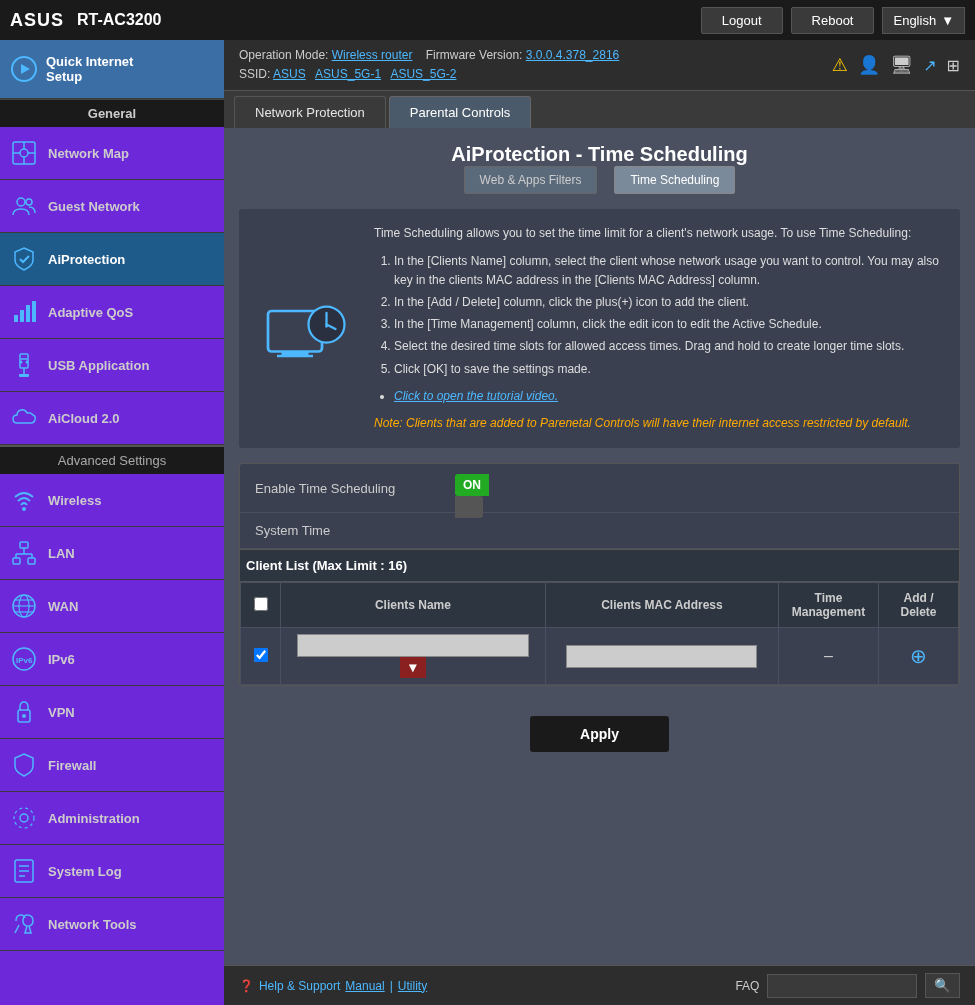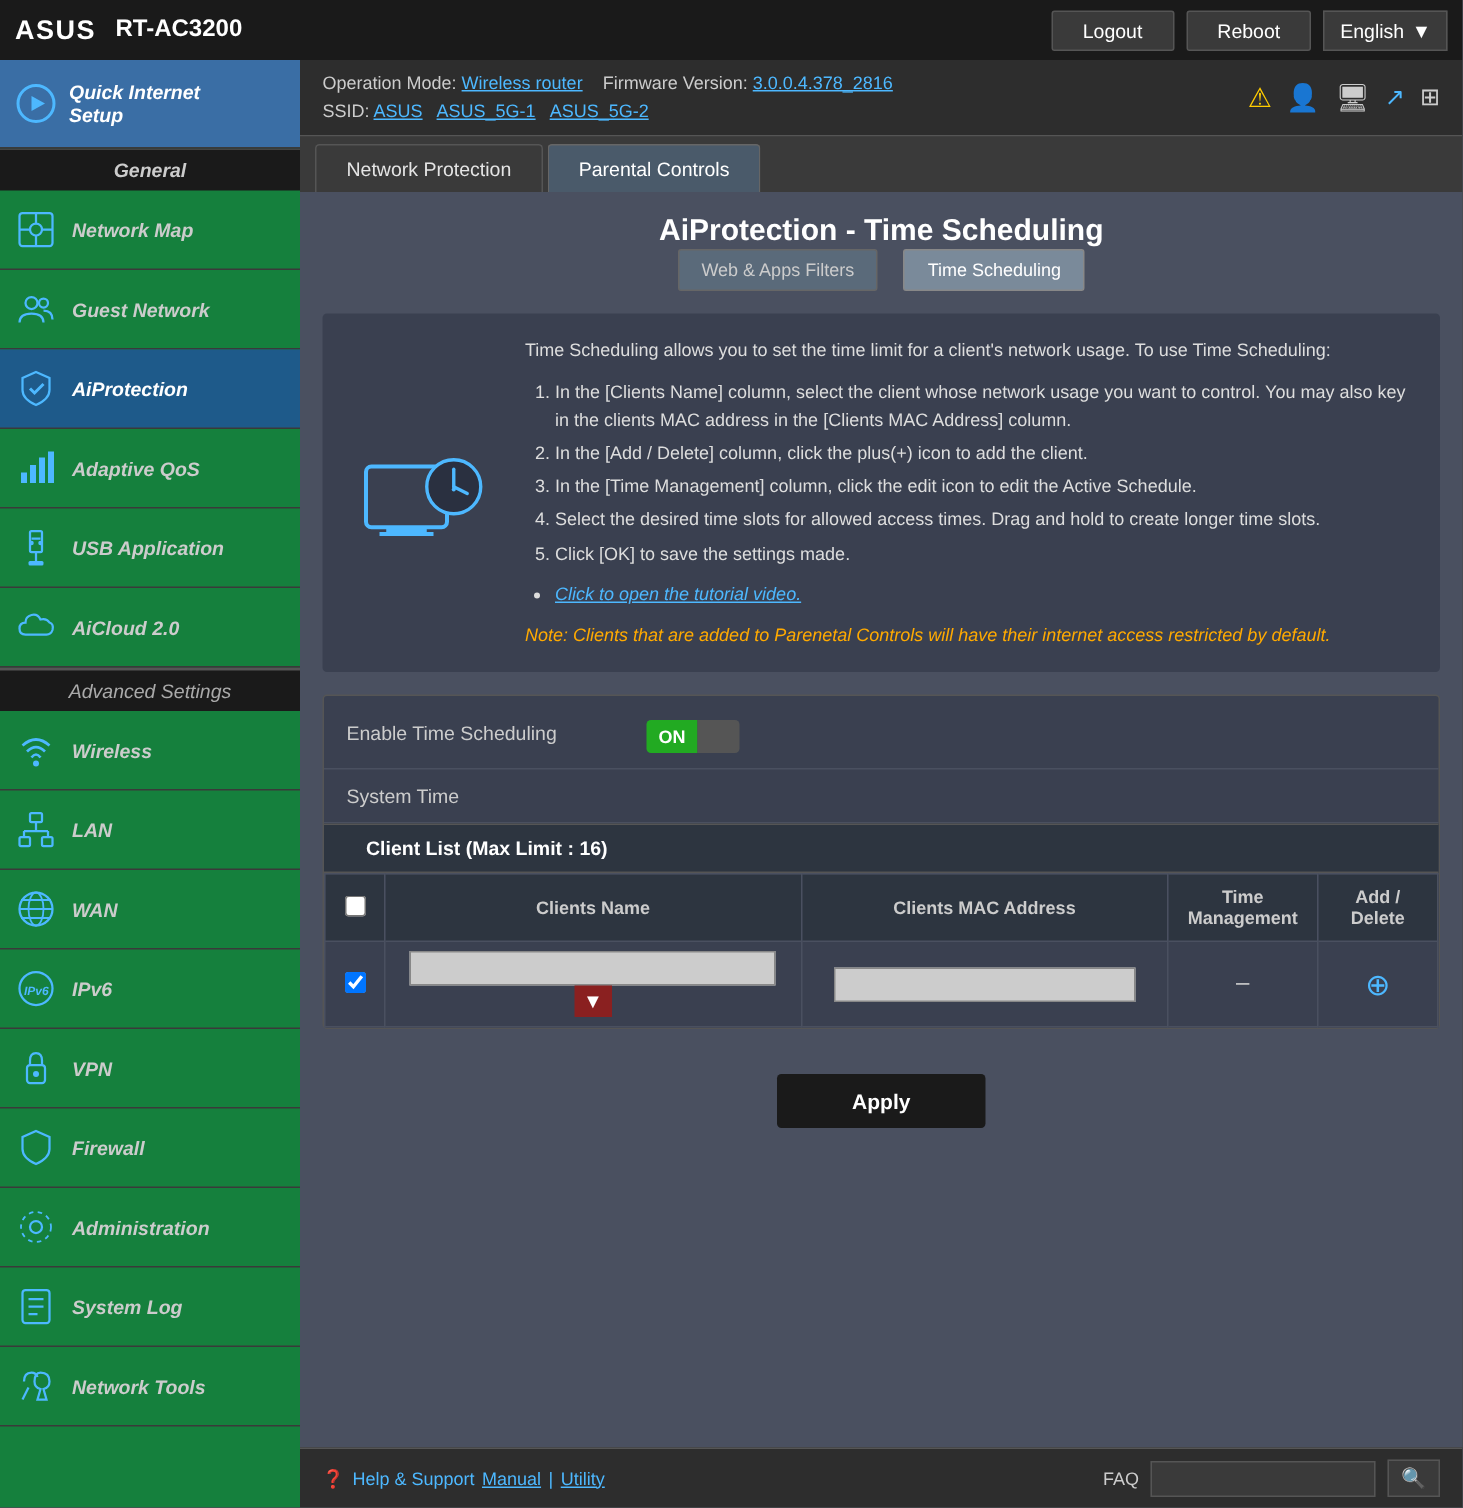--- a/index.html
+++ b/index.html
@@ -9,21 +9,21 @@
     #top-bar { background: #1a1a1a; display: flex; align-items: center; height: 40px; padding: 0 10px; gap: 8px; }
     #asus-logo { color: #fff; font-weight: bold; font-size: 18px; letter-spacing: 1px; margin-right: 5px; }
     #model-name { color: #fff; font-size: 16px; font-weight: bold; margin-right: auto; }
     .top-btn { background: #3a3a3a; color: #fff; border: 1px solid #555; padding: 5px 20px; cursor: pointer; font-size: 13px; border-radius: 2px; }
     #lang-selector { background: #3a3a3a; color: #fff; border: 1px solid #555; padding: 5px 10px; cursor: pointer; font-size: 13px; display: flex; align-items: center; gap: 5px; }
 
     
     #main { display: flex; height: 965px; }
 
     
-    #sidebar { width: 200px; background: #15803d; flex-shrink: 0; font-style: italic; }
+    #sidebar { width: 224px; background: #6d28d9; flex-shrink: 0; }
     #quick-setup { background: #3a6ea5; padding: 12px 10px; display: flex; align-items: center; gap: 8px; cursor: pointer; color: #fff; font-weight: bold; font-size: 13px; }
     .section-header { background: #1a1a1a; color: #ccc; text-align: center; padding: 6px; font-size: 13px; font-weight: bold; border-top: 1px solid #444; }
     .sidebar-item { display: flex; align-items: center; gap: 10px; padding: 12px 10px; color: #ccc; cursor: pointer; border-bottom: 1px solid #3a3a3a; }
     .sidebar-item.active { background: #1e5a8a; color: #fff; }
     .sidebar-icon { width: 28px; height: 28px; flex-shrink: 0; display: flex; align-items: center; justify-content: center; }
     .sidebar-label { font-size: 13px; font-weight: bold; }
     .adv-section-header { background: #1a1a1a; color: #aaa; text-align: center; padding: 6px; font-size: 13px; border-top: 2px solid #555; }
 
     
     #content { flex: 1; background: #4a4a4a; display: flex; flex-direction: column; }
@@ -58,28 +58,28 @@
     #description-text ol li { margin-bottom: 3px; }
     #description-text ul { padding-left: 20px; margin-bottom: 8px; }
     .tutorial-link { color: #4db8ff; text-decoration: underline; cursor: pointer; font-style: italic; }
     .note-text { color: #ffaa00; font-style: italic; font-size: 12px; margin-top: 5px; }
 
     
     #settings-table { background: #3a4050; border: 1px solid #555; border-radius: 3px; margin-bottom: 15px; }
     .settings-row { display: flex; align-items: center; padding: 10px 15px; border-bottom: 1px solid #4a5060; }
     .settings-label { color: #ccc; font-size: 13px; width: 200px; }
     .settings-value { flex: 1; }
-    .toggle-switch { display: flex; align-items: flex-end; width: 70px; height: 28px; cursor: pointer; }
+    .toggle-switch { display: flex; align-items: flex-start; width: 70px; height: 28px; cursor: pointer; flex-direction: column; }
     .toggle-on { background: #22aa22; color: #fff; font-weight: bold; font-size: 12px; padding: 4px 8px; border-radius: 3px 0 0 3px; }
     .toggle-off { background: #555; color: #aaa; font-size: 12px; padding: 4px 8px; border-radius: 0 3px 3px 0; }
     .system-time { color: #fff; font-size: 14px; font-weight: bold; }
     .time-remind { color: #4db8ff; font-size: 11px; text-decoration: underline; cursor: pointer; margin-top: 2px; }
 
     
-    #client-list-header { background: #2d3540; color: #fff; font-weight: bold; font-size: 13px; padding: 8px 28px; border-top: 1px solid #555; border-bottom: 1px solid #555; }
+    #client-list-header { background: #2d3540; color: #fff; font-weight: bold; font-size: 13px; padding: 8px 6px; border-top: 1px solid #555; border-bottom: 1px solid #555; }
     #client-table { width: 100%; border-collapse: collapse; }
     #client-table th { background: #2d3540; color: #ccc; font-size: 12px; padding: 8px 10px; border: 1px solid #4a5060; text-align: center; }
     #client-table td { background: #3a4050; padding: 6px 10px; border: 1px solid #4a5060; text-align: center; color: #ccc; font-size: 12px; }
     #client-table .no-data { color: #ffaa00; text-align: center; padding: 12px; }
     .client-name-input { width: 95%; background: #ccc; border: 1px solid #888; padding: 3px 5px; color: #333; }
     .client-mac-input { width: 90%; background: #ccc; border: 1px solid #888; padding: 3px 5px; color: #333; }
     .dropdown-btn { background: #8a2020; border: none; color: #fff; padding: 3px 6px; cursor: pointer; }
     .add-btn { color: #4db8ff; font-size: 20px; cursor: pointer; background: none; border: none; }
     .dash-btn { color: #ccc; font-size: 16px; }
     .cb { width: 14px; height: 14px; cursor: pointer; }

